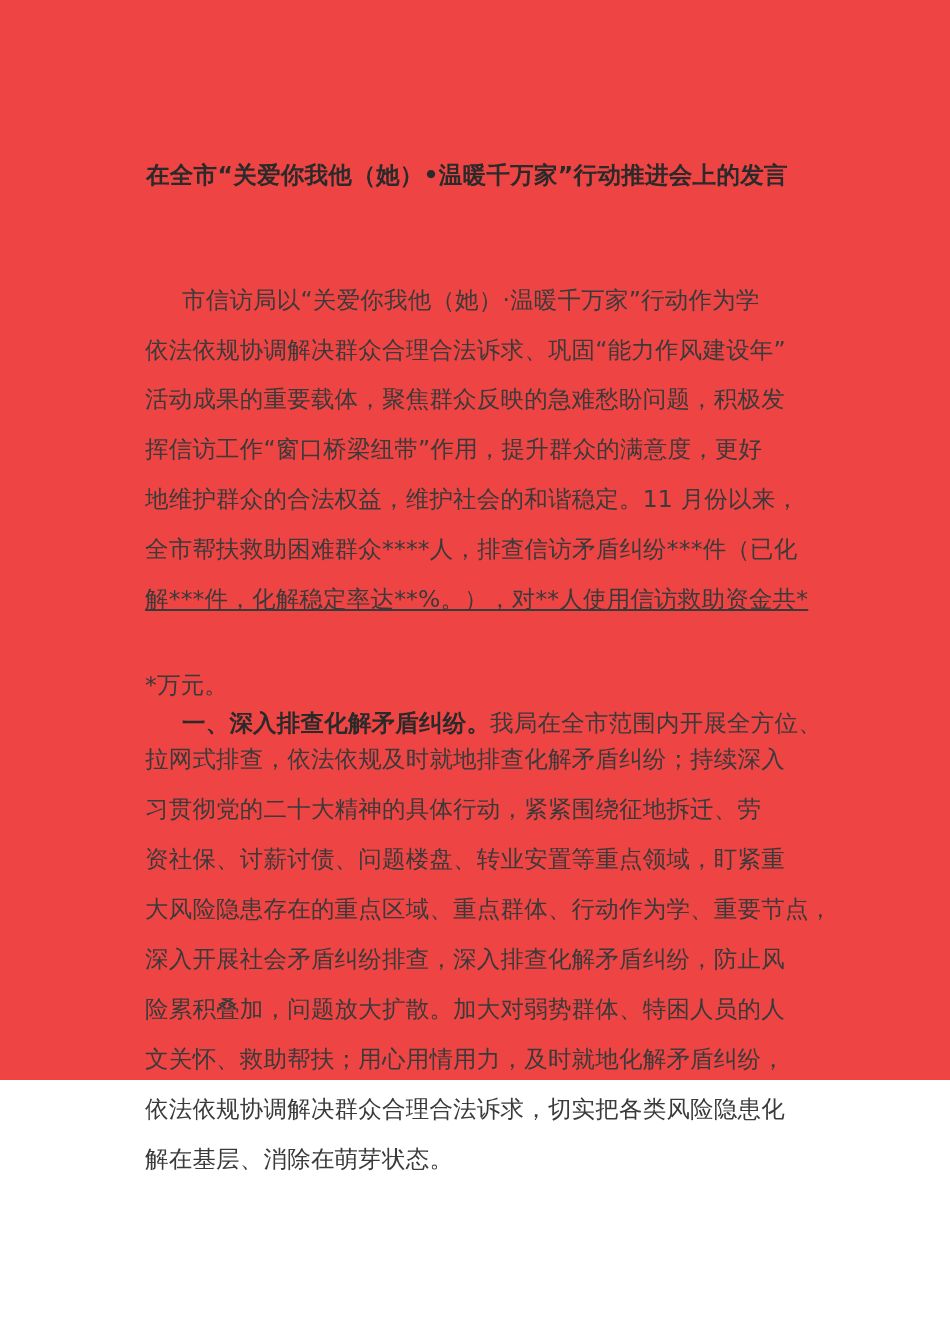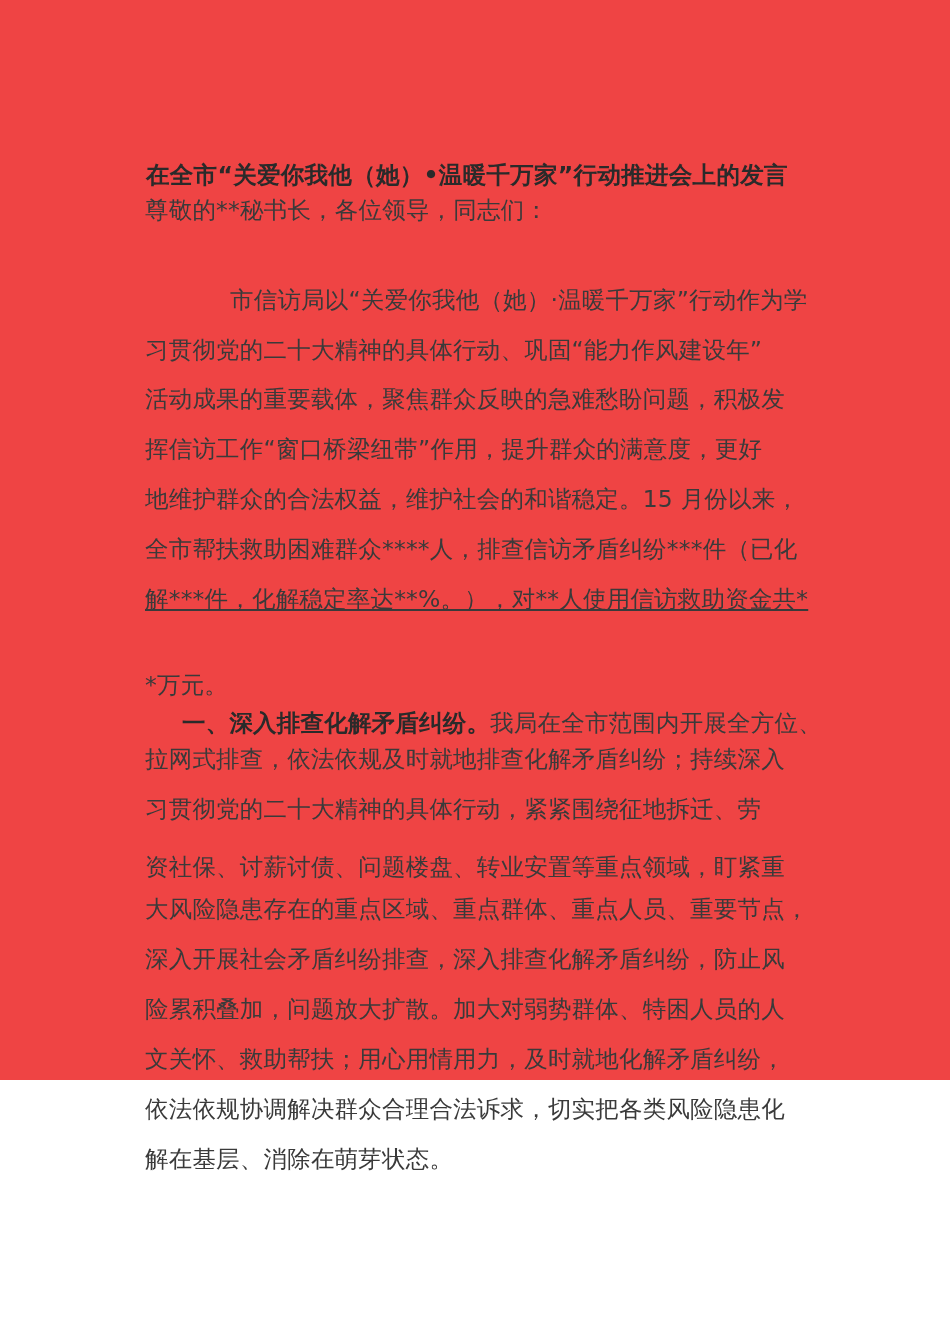--- a/index.html
+++ b/index.html
@@ -11,41 +11,40 @@
   .bold { font-weight: bold; color: #2a2a2a; }
   .indent { left: 182px; }
 </style>
 </head>
 <body>
 
 <div class="page">
 
   <div class="title">在全市“关爱你我他（她）•温暖千万家”行动推进会上的发言</div>
 
-  <div class="line" style="top:195px;">尊敬的**秘书长，各位领导，同志们：</div>
 
   <div>
-    <div class="line indent" style="top:285px;margin-left:48px;">市信访局以“关爱你我他（她）·温暖千万家”行动作为学</div>
-    <div class="line" style="top:335px;">习贯彻党的二十大精神的具体行动、巩固“能力作风建设年”</div>
+    <div class="line indent" style="top:285px;">市信访局以“关爱你我他（她）·温暖千万家”行动作为学</div>
+    <div class="line" style="top:335px;">依法依规协调解决群众合理合法诉求、巩固“能力作风建设年”</div>
     <div class="line" style="top:384px;">活动成果的重要载体，聚焦群众反映的急难愁盼问题，积极发</div>
     <div class="line" style="top:434px;">挥信访工作“窗口桥梁纽带”作用，提升群众的满意度，更好</div>
-    <div class="line" style="top:484px;">地维护群众的合法权益，维护社会的和谐稳定。15 月份以来，</div>
+    <div class="line" style="top:484px;">地维护群众的合法权益，维护社会的和谐稳定。11 月份以来，</div>
     <div class="line" style="top:534px;">全市帮扶救助困难群众****人，排查信访矛盾纠纷***件（已化</div>
     <div class="line" style="top:584px;text-decoration:underline;">解***件，化解稳定率达**%。），对**人使用信访救助资金共*</div>
     <div class="line" style="top:634px;margin-top:36px;">*万元。</div>
   </div>
 
   <div>
     <div class="line indent" style="top:694px;margin-top:14px;">
       <span class="bold">一、深入排查化解矛盾纠纷。</span><span>我局在全市范围内开展全方位、</span>
     </div>
     <div class="line" style="top:744px;">拉网式排查，依法依规及时就地排查化解矛盾纠纷；持续深入</div>
     <div class="line" style="top:794px;">习贯彻党的二十大精神的具体行动，紧紧围绕征地拆迁、劳</div>
-    <div class="line" style="top:844px;margin-top:8px;">资社保、讨薪讨债、问题楼盘、转业安置等重点领域，盯紧重</div>
-    <div class="line" style="top:894px;">大风险隐患存在的重点区域、重点群体、重点人员、重要节点，</div>
+    <div class="line" style="top:844px;">资社保、讨薪讨债、问题楼盘、转业安置等重点领域，盯紧重</div>
+    <div class="line" style="top:894px;">大风险隐患存在的重点区域、重点群体、行动作为学、重要节点，</div>
     <div class="line" style="top:944px;">深入开展社会矛盾纠纷排查，深入排查化解矛盾纠纷，防止风</div>
     <div class="line" style="top:994px;">险累积叠加，问题放大扩散。加大对弱势群体、特困人员的人</div>
     <div class="line" style="top:1044px;">文关怀、救助帮扶；用心用情用力，及时就地化解矛盾纠纷，</div>
     <div class="line" style="top:1094px;text-align:center;">依法依规协调解决群众合理合法诉求，切实把各类风险隐患化</div>
     <div class="line" style="top:1144px;">解在基层、消除在萌芽状态。</div>
   </div>
 
 </div>
 
 </body></html>

